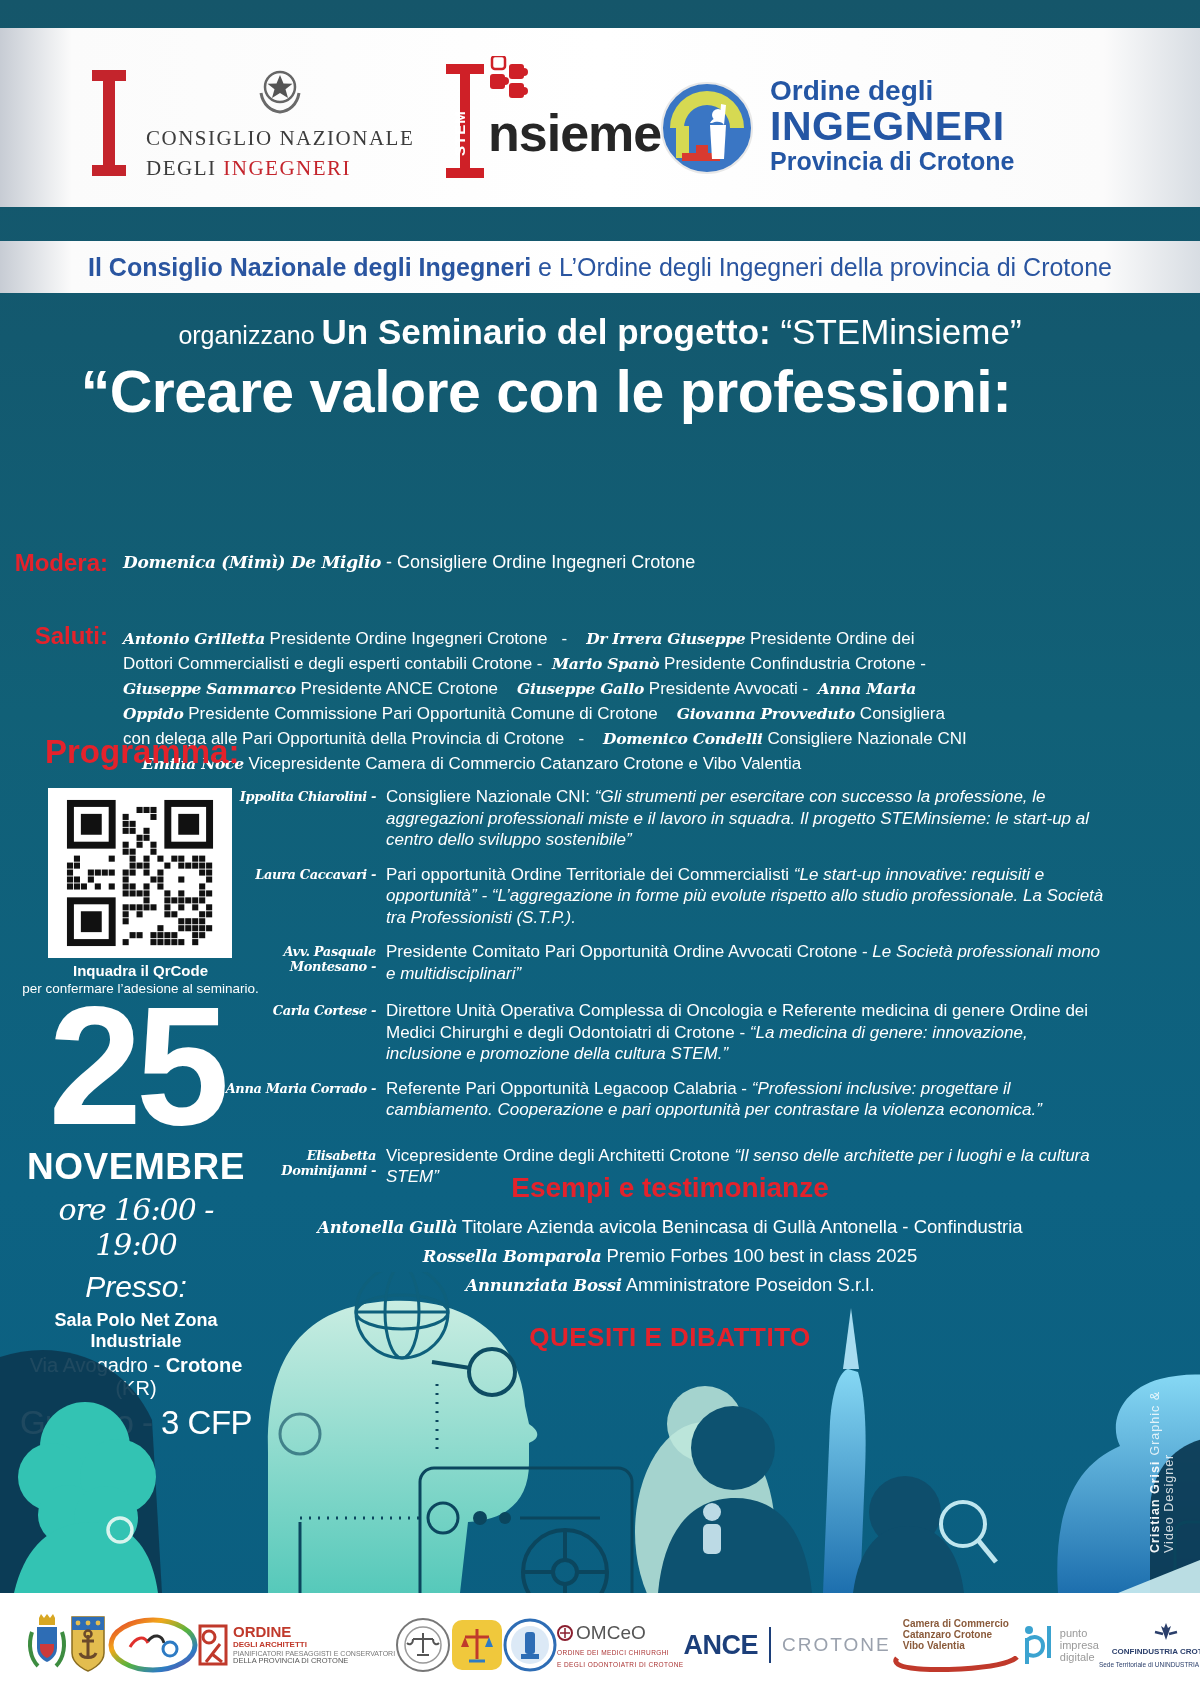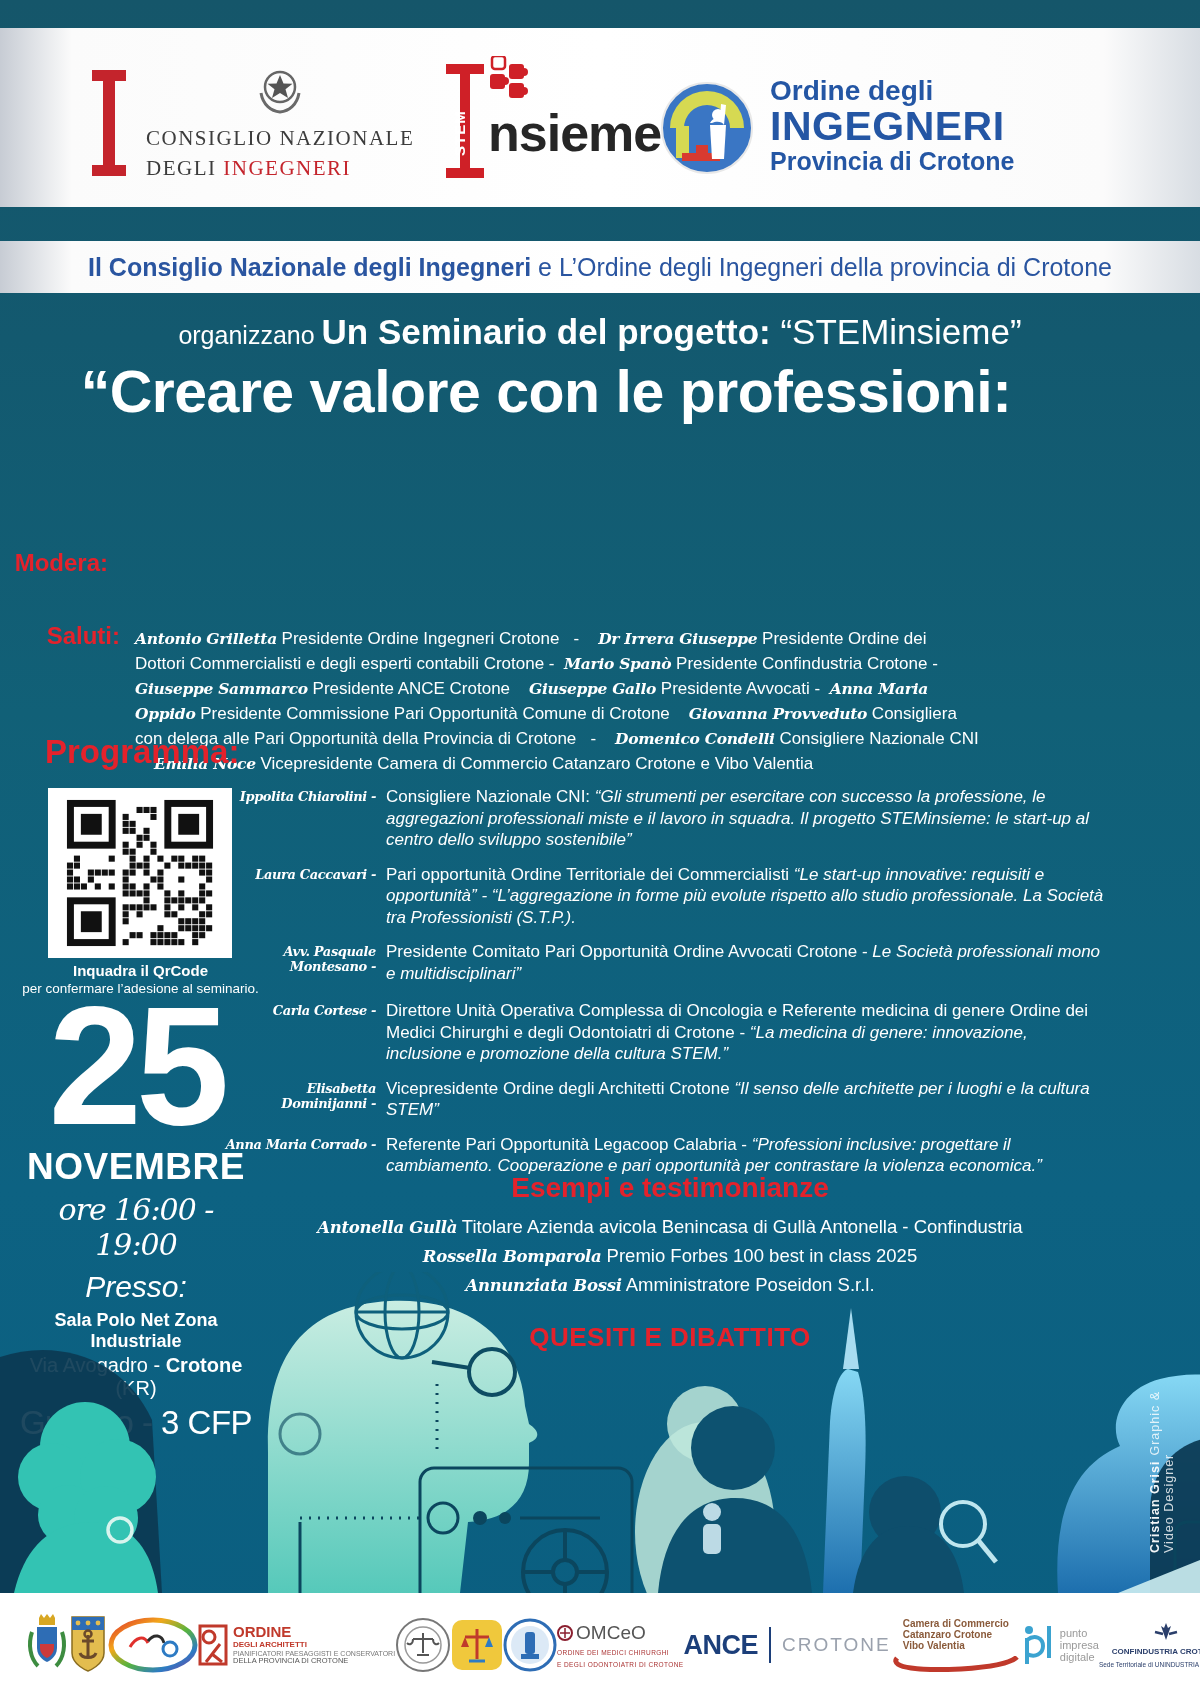--- a/index.html
+++ b/index.html
@@ -94,23 +94,26 @@
 
   <div class="abs" style="left:0;top:312px;width:1200px;text-align:center;">
     <span style="font-size:25px;">organizzano </span>
     <span style="font-size:35px;font-weight:700;">Un Seminario del progetto: </span>
     <span style="font-size:35px;font-weight:300;">“STEMinsieme”</span>
   </div>
   <div class="abs" style="left:0;top:358px;width:1092px;text-align:center;font-size:59px;font-weight:700;letter-spacing:-.5px;">“Creare valore con le professioni:</div>
 
   <div class="lblrow" style="top:549px;">
     <div class="lbl">Modera:</div>
-  </div>
-
-  <div class="lblrow" style="top:622px;padding-left:12px;">
+    <div style="font-size:18px;padding-top:3px;">
+      <span class="sname" style="font-size:17px;">Domenica (Mimì) De Miglio</span><span> - Consigliere Ordine Ingegneri Crotone</span>
+    </div>
+  </div>
+
+  <div class="lblrow" style="top:622px;">
     <div class="lbl">Saluti:</div>
     <div style="width:845px;font-size:17px;line-height:25px;padding-top:4px;">
       <span class="sname" style="font-size:15.5px;">Antonio Grilletta</span><span> Presidente Ordine Ingegneri Crotone</span><span style="white-space:pre;">   -   </span>
       <span class="sname" style="font-size:15.5px;">Dr Irrera Giuseppe</span><span> Presidente Ordine dei Dottori Commercialisti e degli esperti contabili Crotone</span><span style="white-space:pre;"> - </span>
       <span class="sname" style="font-size:15.5px;">Mario Spanò</span><span> Presidente Confindustria Crotone</span><span style="white-space:pre;"> - </span>
       <span class="sname" style="font-size:15.5px;">Giuseppe Sammarco</span><span> Presidente ANCE Crotone</span><span style="white-space:pre;">   </span>
       <span class="sname" style="font-size:15.5px;">Giuseppe Gallo</span><span> Presidente Avvocati</span><span style="white-space:pre;"> - </span>
       <span class="sname" style="font-size:15.5px;">Anna Maria Oppido</span><span> Presidente Commissione Pari Opportunità Comune di Crotone</span><span style="white-space:pre;">   </span>
       <span class="sname" style="font-size:15.5px;">Giovanna Provveduto</span><span> Consigliera con delega alle Pari Opportunità della Provincia di Crotone</span><span style="white-space:pre;">   -   </span>
       <span class="sname" style="font-size:15.5px;">Domenico Condelli</span><span> Consigliere Nazionale CNI</span><span style="white-space:pre;">   </span>
@@ -270,27 +273,27 @@
       <div class="ptext"><span>Pari opportunità Ordine Territoriale dei Commercialisti </span><span class="ptalk">“Le start-up innovative: requisiti e opportunità” - “L’aggregazione in forme più evolute rispetto allo studio professionale.  La Società tra Professionisti (S.T.P.).</span></div>
     </div>
     <div class="pitem" style="margin-bottom:16px;">
       <div class="pname">Avv. Pasquale Montesano -</div>
       <div class="ptext"><span>Presidente Comitato Pari Opportunità Ordine Avvocati Crotone - </span><span class="ptalk">Le Società professionali mono e multidisciplinari”</span></div>
     </div>
     <div class="pitem">
       <div class="pname">Carla Cortese -</div>
       <div class="ptext"><span>Direttore Unità Operativa Complessa di Oncologia e Referente medicina di genere Ordine dei Medici Chirurghi e degli Odontoiatri di Crotone - </span><span class="ptalk">“La medicina di genere: innovazione, inclusione e promozione della cultura STEM.”</span></div>
     </div>
+    <div class="pitem" style="margin-bottom:24px;">
+      <div class="pname">Anna Maria Corrado -</div>
+      <div class="ptext"><span>Referente Pari Opportunità Legacoop Calabria - </span><span class="ptalk">“Professioni inclusive: progettare il cambiamento. Cooperazione e pari opportunità per contrastare la violenza economica.”</span></div>
+    </div>
     <div class="pitem">
       <div class="pname">Elisabetta Dominijanni -</div>
       <div class="ptext"><span>Vicepresidente Ordine degli Architetti Crotone </span><span class="ptalk">“Il senso delle architette per i luoghi e la cultura STEM”</span></div>
-    </div>
-    <div class="pitem" style="margin-bottom:24px;">
-      <div class="pname">Anna Maria Corrado -</div>
-      <div class="ptext"><span>Referente Pari Opportunità Legacoop Calabria - </span><span class="ptalk">“Professioni inclusive: progettare il cambiamento. Cooperazione e pari opportunità per contrastare la violenza economica.”</span></div>
     </div>
   </div>
 
   <div class="abs" style="left:16px;top:995px;width:240px;text-align:center;">
     <div style="font-size:168px;font-weight:700;line-height:.85;letter-spacing:-6px;">25</div>
     <div style="font-size:37px;font-weight:700;letter-spacing:.5px;margin-top:8px;">NOVEMBRE</div>
     <div class="serifit" style="font-size:30px;margin-top:4px;letter-spacing:-1px;">ore 16:00 - 19:00</div>
     <div style="font-size:30px;font-style:italic;font-weight:300;margin-top:8px;">Presso:</div>
     <div style="font-size:18px;font-weight:700;margin-top:6px;">Sala Polo Net Zona Industriale</div>
     <div style="font-size:20px;margin-top:2px;"><span>Via Avogadro - </span><span style="font-weight:700;">Crotone</span><span> (KR)</span></div>

